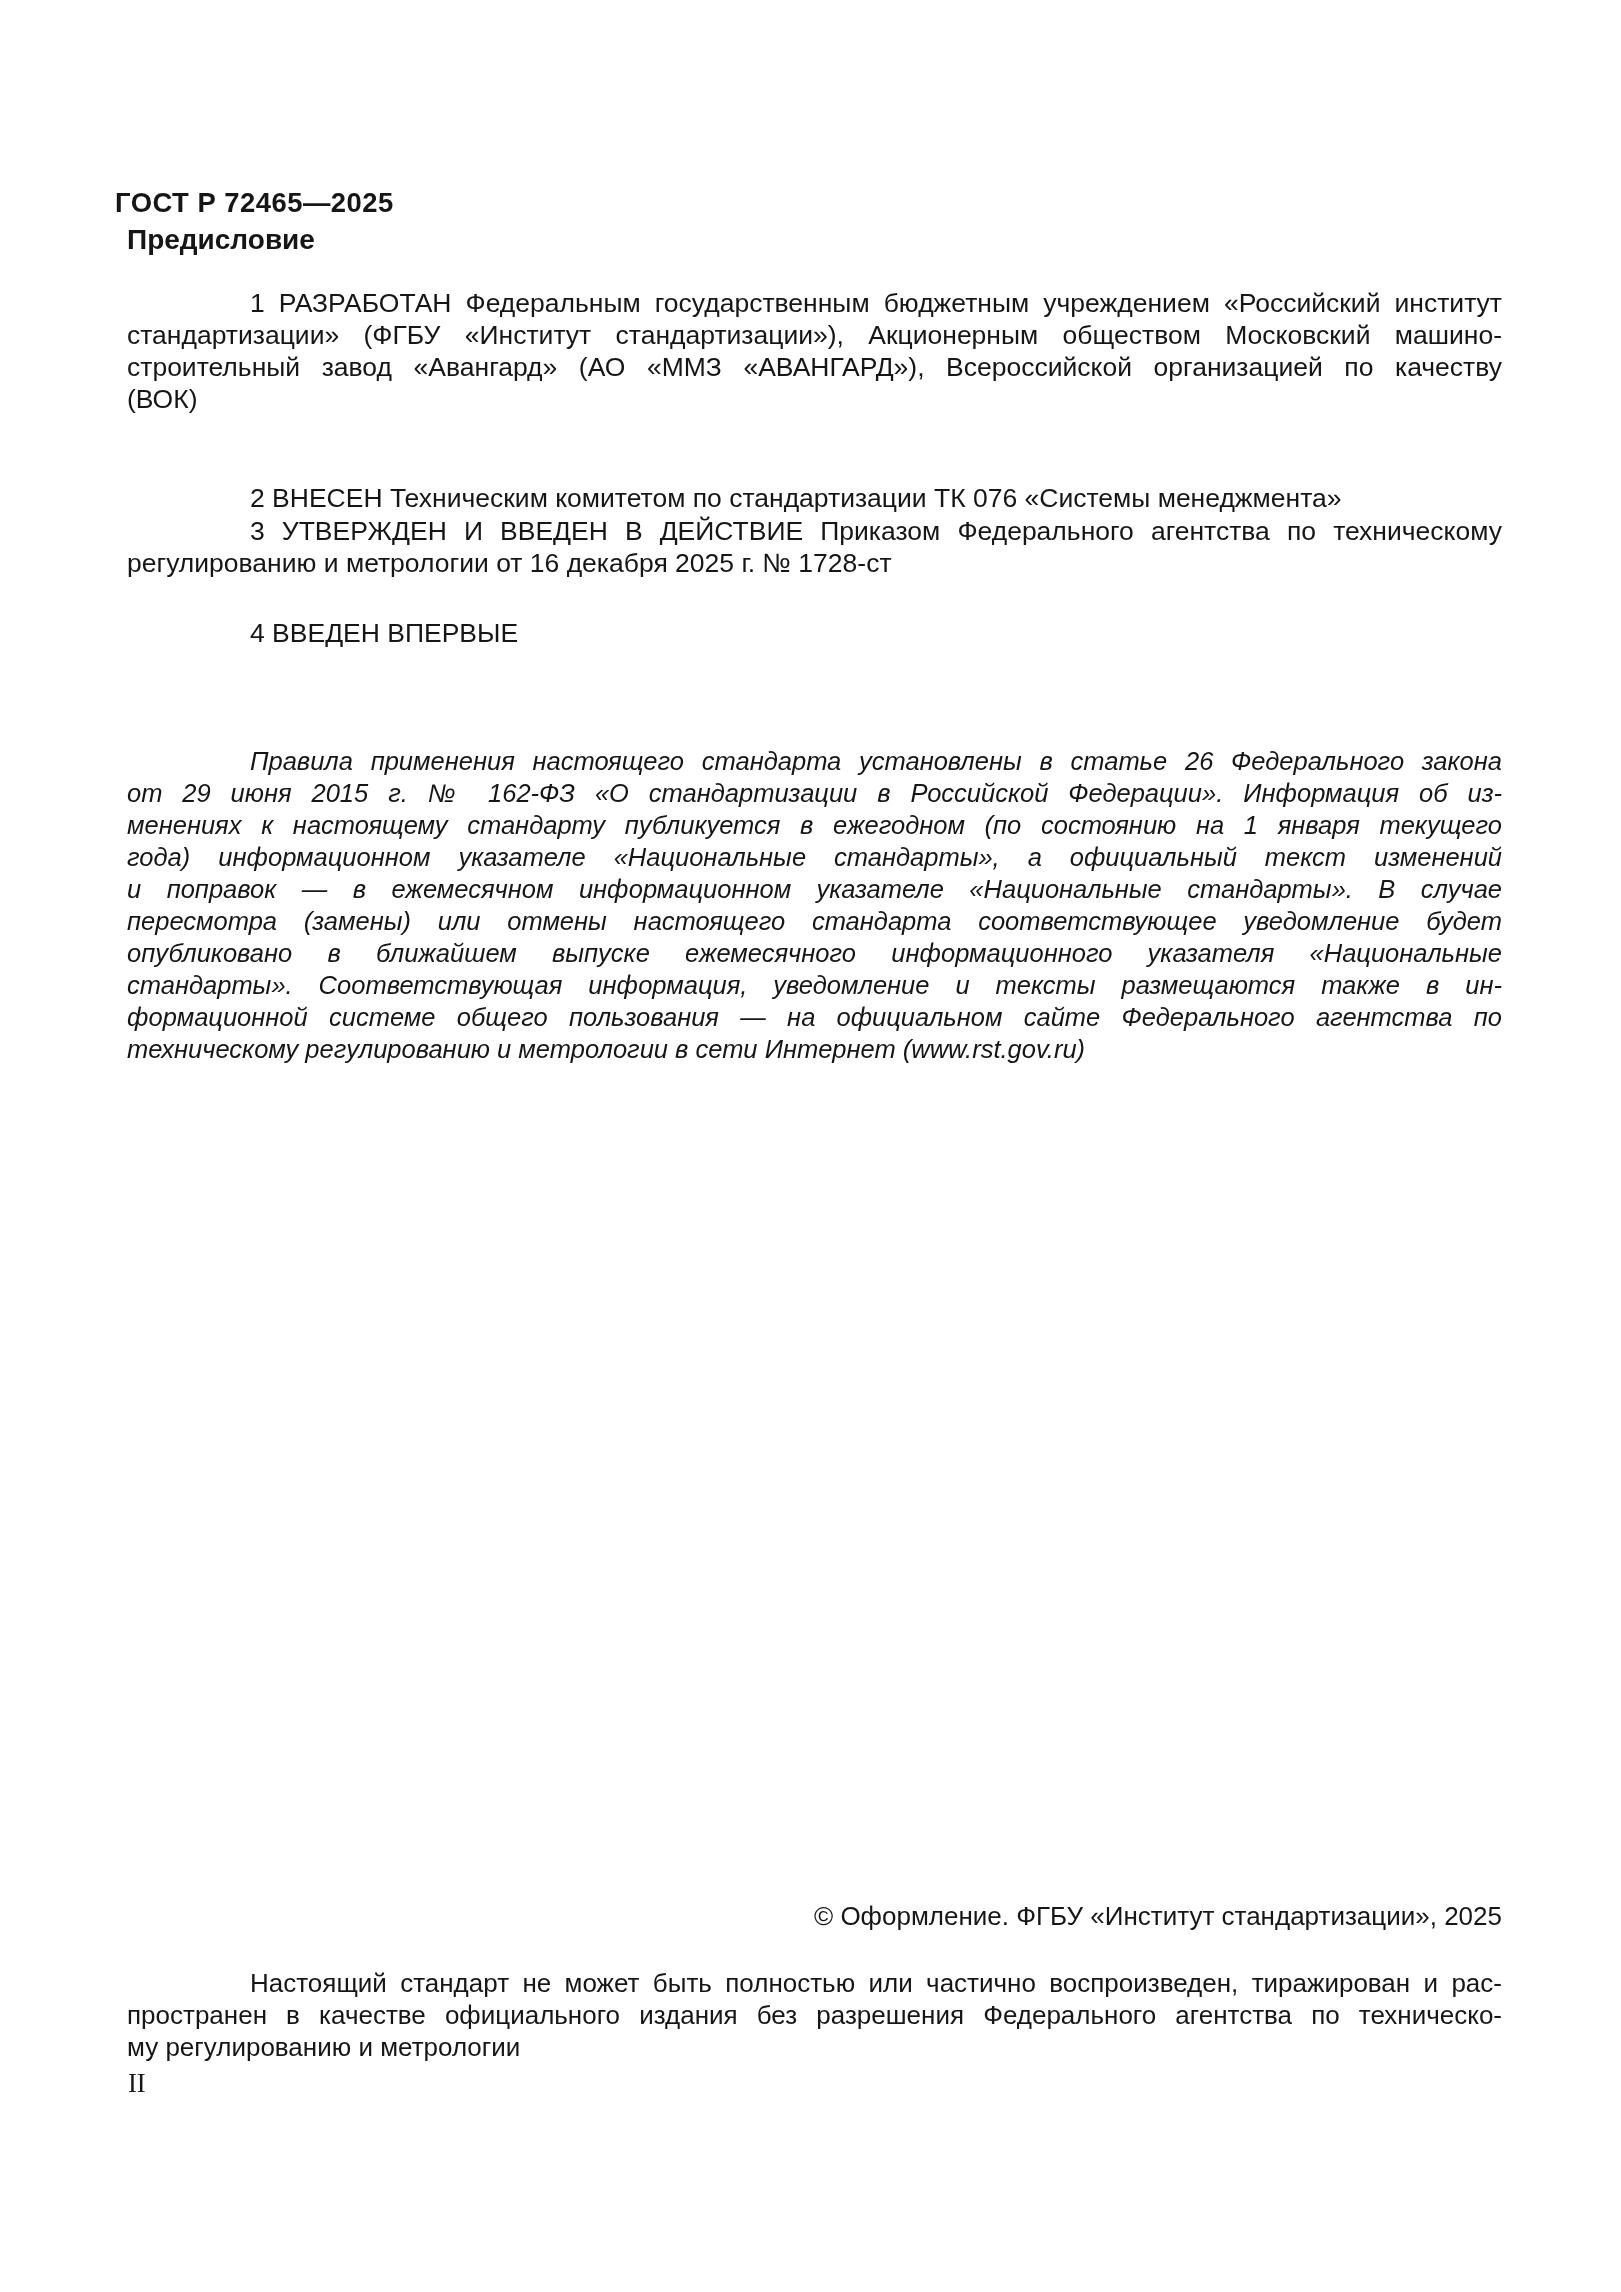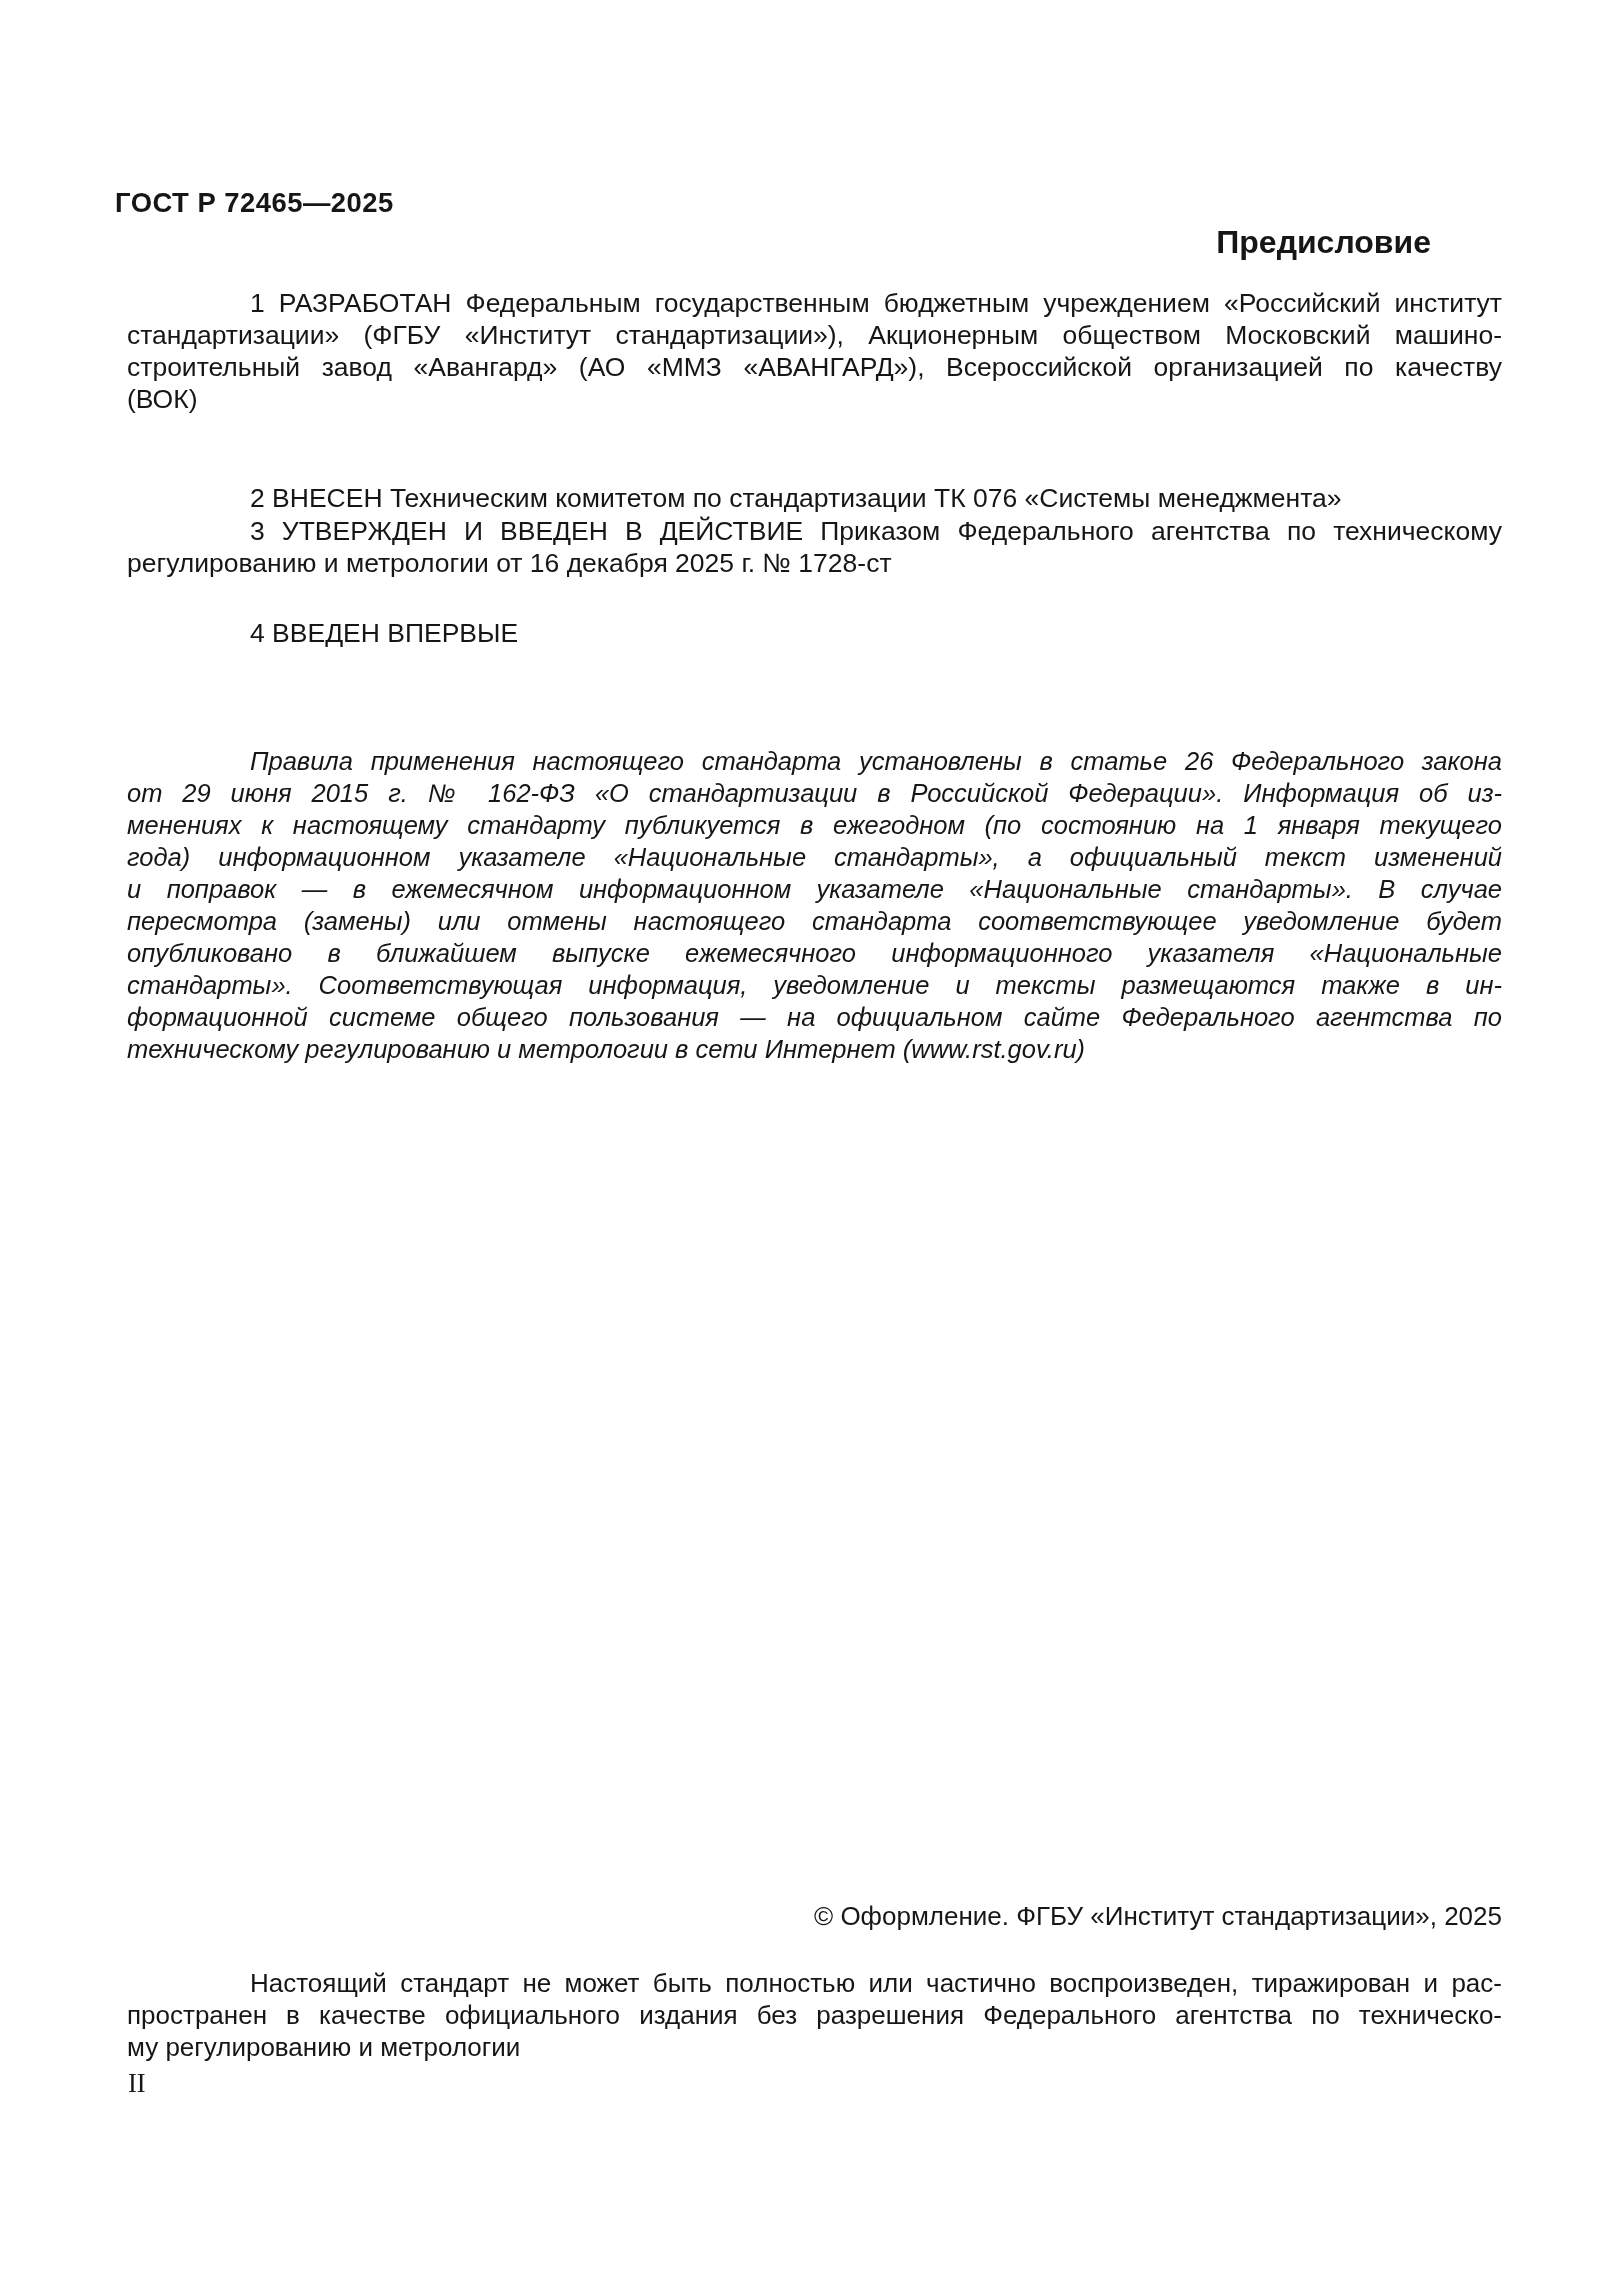--- a/index.html
+++ b/index.html
@@ -20,22 +20,22 @@
     font-size: 27.4px;
     font-weight: bold;
     letter-spacing: 0.5px;
     margin-top: 40px;
   }
   .doc-title {
     position: absolute;
     left: 127px;
     top: 224px;
     width: 1304px;
-    text-align: right;
-    font-size: 32px;
+    text-align: left;
+    font-size: 28px;
     font-weight: bold;
   }
   .para {
     position: absolute;
     left: 127px;
     width: 1375px;
     font-size: 26.5px;
     line-height: 32px;
   }
   .para .jline {

